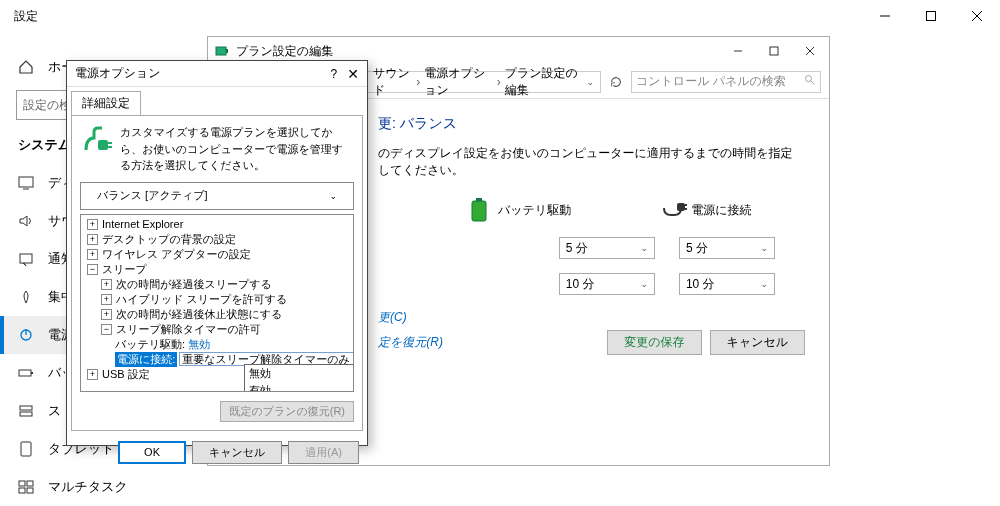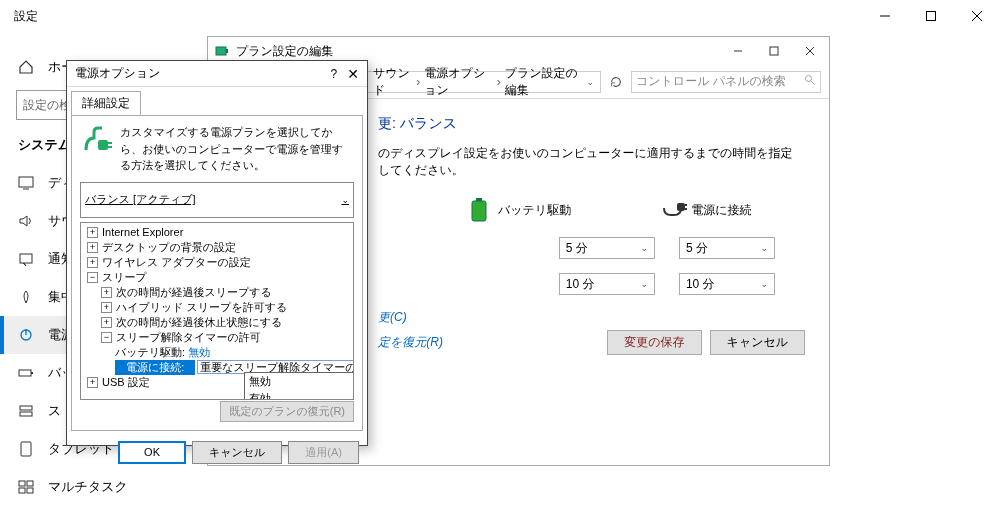--- a/index.html
+++ b/index.html
@@ -49,47 +49,47 @@
 
 .cpl-setting-row { display: flex; align-items: center; margin-bottom: 14px; }
 .cpl-setting-label { width: 200px; text-align: left; padding-left: 12px; font-size: 12px; display: flex; align-items: center; gap: 8px; }
 .cpl-dropdown { width: 118px; height: 22px; border: 1px solid #aaa; display: flex; align-items: center; padding: 0 6px; font-size: 12px; margin-right: 24px; background: #fff; }
 .cpl-dropdown .dd-arrow { margin-left: auto; font-size: 9px; color: #555; }
 
 .cpl-links { margin-top: 12px; }
 .cpl-links a { color: #0067c0; font-size: 12px; display: block; margin-bottom: 8px; cursor: pointer; font-style: italic; }
 
 .cpl-buttons { position: absolute; right: 24px; bottom: 110px; display: flex; gap: 8px; }
-.cpl-btn { padding: 3px 16px; border: 1px solid #aaa; background: #e1e1e1; font-size: 12px; color: #7f1d1d; }
+.cpl-btn { padding: 3px 16px; border: 1px solid #aaa; background: #e1e1e1; font-size: 12px; color: #15803d; }
 
 
 .pwr-dialog { position: absolute; left: 66px; top: 60px; width: 302px; height: 386px; background: #fff; border: 1px solid #444; box-shadow: 4px 4px 10px rgba(0,0,0,0.25); }
 .pwr-titlebar { height: 26px; background: #fff; display: flex; align-items: center; padding: 0 8px; font-size: 12px; border-bottom: 1px solid #ddd; }
 .pwr-titlebar .help { margin-left: auto; margin-right: 10px; cursor: pointer; }
 .pwr-titlebar .close { cursor: pointer; font-size: 14px; }
 
 .pwr-tabs { display: flex; padding-left: 4px; margin-top: 4px; }
 .pwr-tab { padding: 3px 10px; border: 1px solid #aaa; border-bottom: none; background: #fff; font-size: 12px; }
 .pwr-tab-content { border: 1px solid #aaa; margin: 0 4px 4px 4px; height: 316px; padding: 8px; position: relative; }
 
 .pwr-top-row { display: flex; gap: 8px; margin-bottom: 8px; }
 .pwr-plug-icon { width: 32px; height: 32px; flex-shrink: 0; }
 .pwr-instruction { font-size: 11px; line-height: 1.5; }
 
-.pwr-plan-select { width: 100%; height: 36px; border: 1px solid #888; display: flex; align-items: center; padding: 0 4px; font-size: 11px; margin-bottom: 4px; text-decoration: underline; }
+.pwr-plan-select { width: 100%; height: 28px; border: 1px solid #888; display: flex; align-items: center; padding: 0 16px; font-size: 11px; margin-bottom: 4px; }
 .pwr-plan-select .dd-arrow { margin-left: auto; font-size: 9px; }
 
 .pwr-tree { border: 1px solid #888; height: 178px; overflow: hidden; font-size: 11px; background: #fff; position: relative; }
 .pwr-tree-inner { padding: 2px; }
 .tree-row { display: flex; align-items: center; height: 15px; white-space: nowrap; }
 .tree-toggle { width: 11px; height: 11px; border: 1px solid #888; display: inline-flex; align-items: center; justify-content: center; font-size: 9px; margin-right: 4px; line-height: 1; }
 .tree-indent-1 { padding-left: 4px; }
 .tree-indent-2 { padding-left: 18px; }
 .tree-indent-3 { padding-left: 32px; }
-.tree-sel { background: #0078d4; color: #fff; padding: 0 11px; }
+.tree-sel { background: #0078d4; color: #fff; padding: 0 2px; }
 .tree-link { color: #0067c0; }
 
 .tree-inline-dd { border: 1px solid #7a9fd4; display: inline-flex; align-items: center; padding: 0 2px; height: 14px; font-size: 11px; margin-left: 2px; }
 .tree-inline-dd .dd-arrow { font-size: 8px; margin-left: 3px; color: #555; }
 
 .dd-popup { position: absolute; left: 163px; top: 149px; width: 118px; background: #fff; border: 1px solid #666; font-size: 11px; z-index: 5; }
 .dd-opt { padding: 1px 4px; }
 
 .pwr-restore-btn { position: absolute; right: 8px; bottom: 8px; padding: 2px 8px; border: 1px solid #aaa; background: #e1e1e1; font-size: 11px; color: #888; }
 

